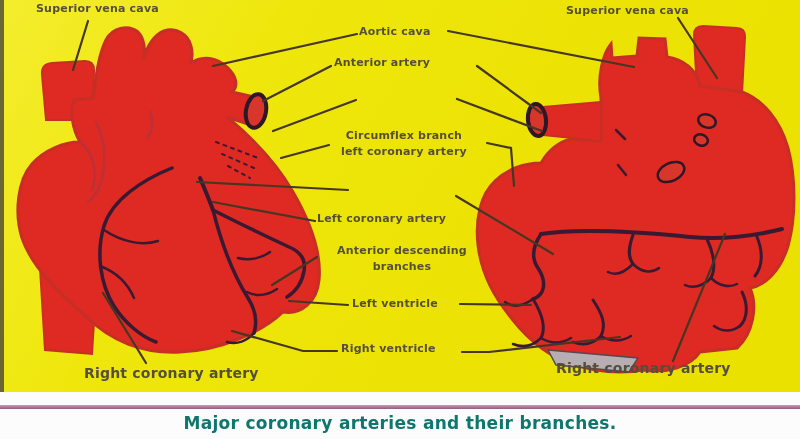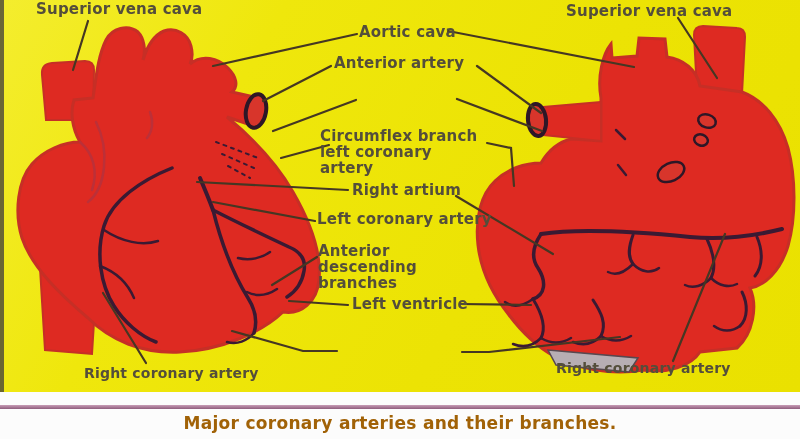--- a/index.html
+++ b/index.html
@@ -7,30 +7,30 @@
     position:relative;width:800px;height:439px;overflow:hidden;
     font-family:"DejaVu Sans",sans-serif;background:#FCFCFC;
   }
   .art{
     position:absolute;left:0;top:0;width:800px;height:392px;
     background:linear-gradient(120deg,#F4ED2E 0%,#EFE70C 28%,#ECE304 62%,#EAE100 100%);
   }
   .left-edge{position:absolute;left:0;top:0;width:4px;height:392px;background:#49453A;opacity:.8;}
   svg.fig{position:absolute;left:0;top:0;}
   .lbl{
-    position:absolute;color:#544E3B;font-weight:bold;font-size:15px;
+    position:absolute;color:#544E3B;font-weight:bold;font-size:11px;
     line-height:16px;white-space:nowrap;letter-spacing:.2px;
   }
-  .lbl.center{white-space:normal;}
+  .lbl.center{text-align:center;white-space:normal;}
   .caption-bar{position:absolute;left:0;top:392px;width:800px;height:47px;background:#FCFCFC;}
   .caption-rule{position:absolute;left:0;top:13px;width:800px;height:4px;
     background:linear-gradient(to bottom,#C89DB6,#8E5C7C);}
   .caption{
     position:absolute;left:0;top:21px;width:800px;text-align:center;
-    font-weight:bold;font-size:17px;color:#a16207;letter-spacing:.3px;
+    font-weight:bold;font-size:17px;color:#0f766e;letter-spacing:.3px;
   }
 </style>
 </head>
 <body>
 
 <div class="canvas">
   <div class="art">
 
     <svg class="fig" width="800" height="392" viewBox="0 0 800 392">
 
@@ -160,27 +160,27 @@
     <div class="left-edge"></div>
 
     <div class="lbl" style="left:36px;top:1px">Superior vena cava</div>
     <div class="lbl" style="left:566px;top:3px">Superior vena cava</div>
     <div class="lbl" style="left:359px;top:24px">Aortic cava</div>
     <div class="lbl" style="left:334px;top:55px">Anterior artery</div>
     <div class="lbl center" style="left:320px;top:128px;width:168px">
       <span>Circumflex branch</span><br>
       <span>left coronary artery</span>
     </div>
-    <div class="lbl" style="left:352px;top:182px">Right artium</div>
     <div class="lbl" style="left:317px;top:211px">Left coronary artery</div>
     <div class="lbl center" style="left:318px;top:243px;width:168px">
       <span>Anterior descending</span><br>
       <span>branches</span>
     </div>
     <div class="lbl" style="left:352px;top:296px">Left ventricle</div>
+    <div class="lbl" style="left:341px;top:341px">Right ventricle</div>
     <div class="lbl" style="left:84px;top:365px;font-size:14px">Right coronary artery</div>
     <div class="lbl" style="left:556px;top:360px;font-size:14px">Right coronary artery</div>
   </div>
 
   <div class="caption-bar">
     <div class="caption-rule"></div>
     <div class="caption">Major coronary arteries and their branches.</div>
   </div>
 </div>
 

